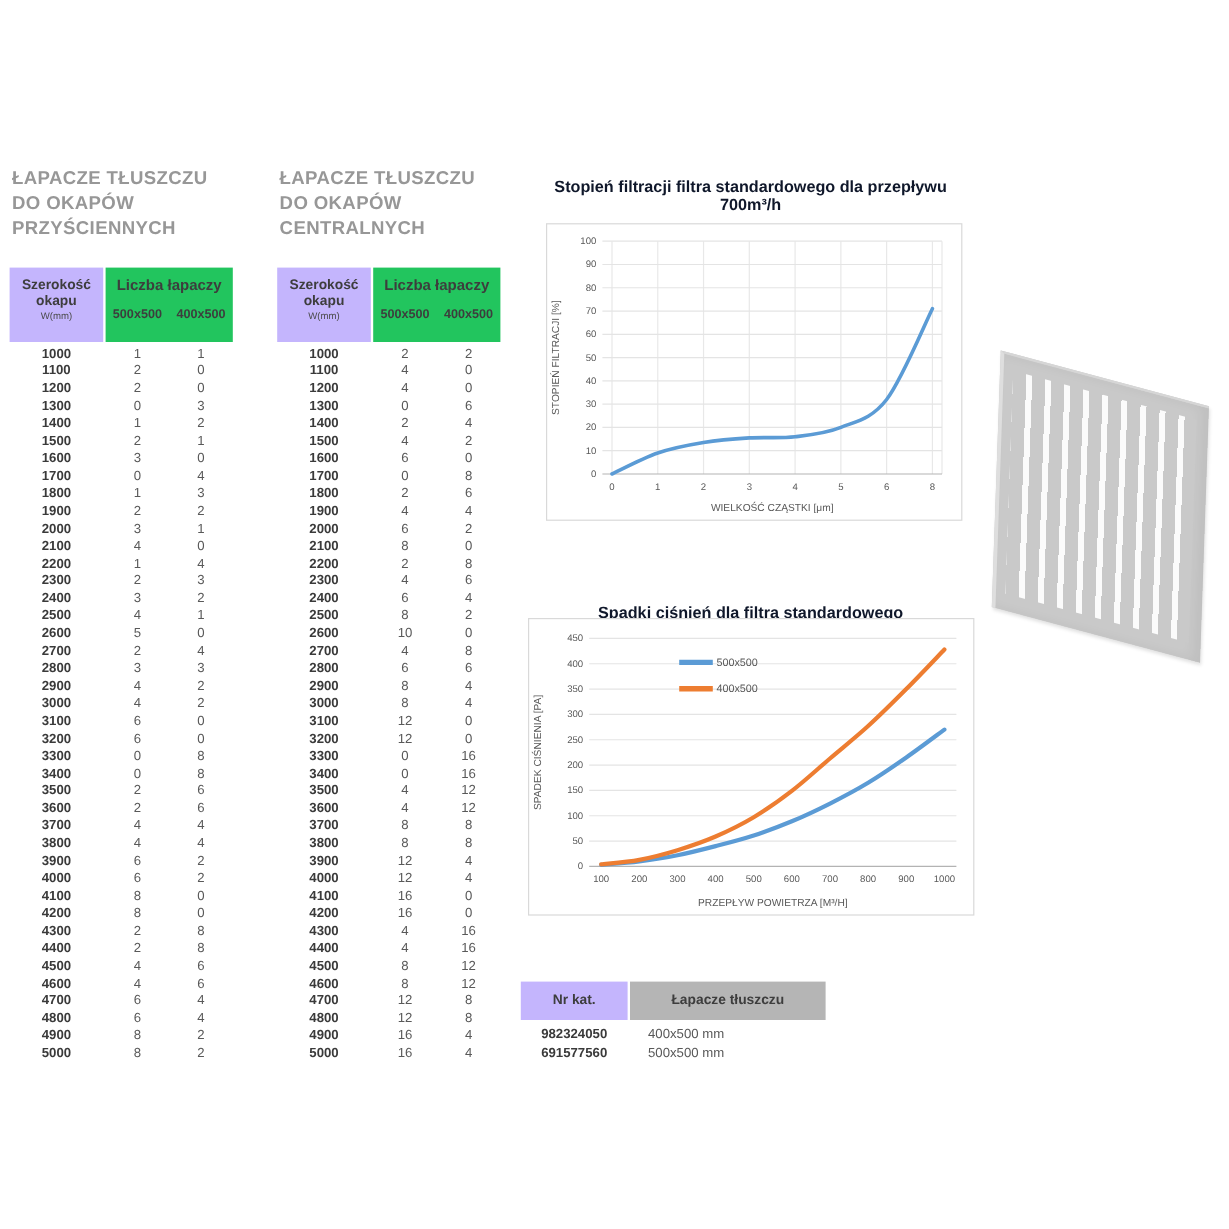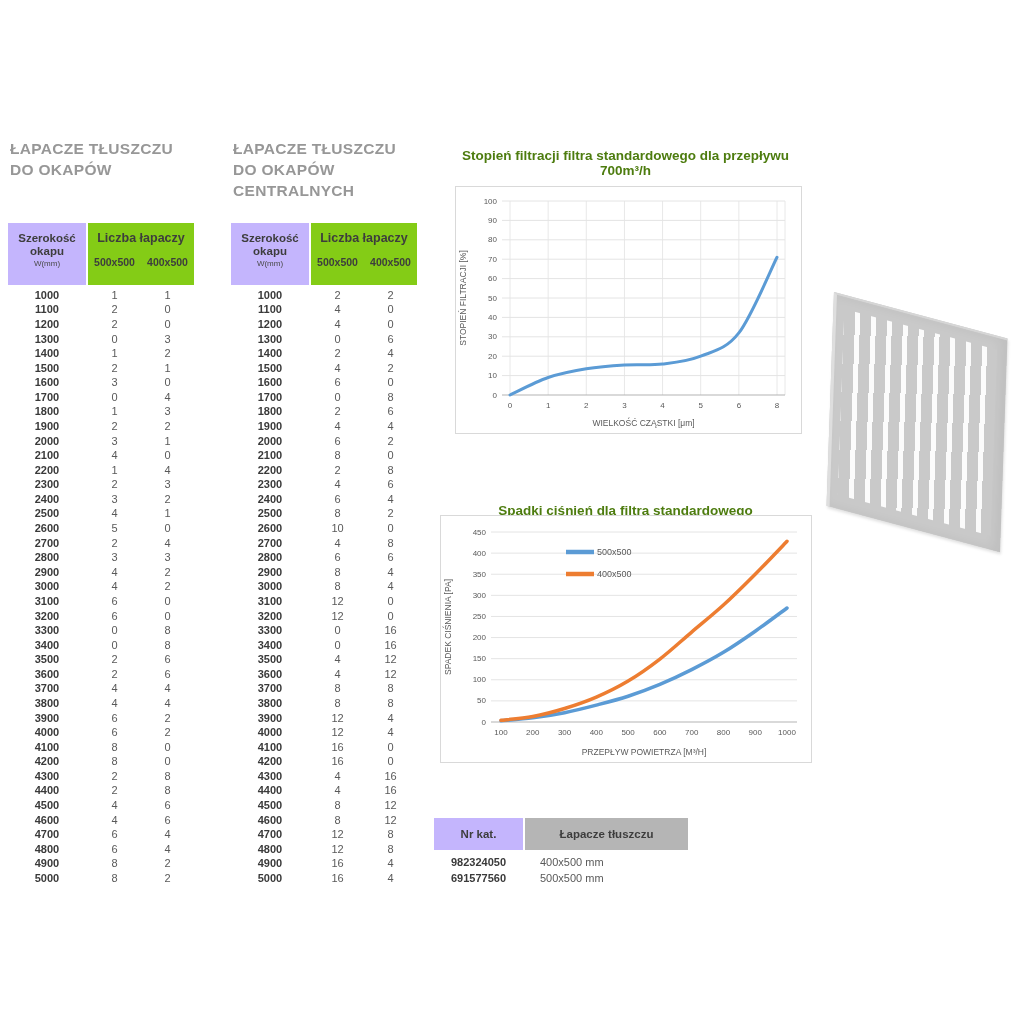--- a/index.html
+++ b/index.html
@@ -15,36 +15,36 @@
   .tbl-title span{display:block;}
   
   .hood-table{position:absolute;top:223px;width:186px;}
   .hd-col1{
     position:absolute;left:0;top:0;width:78px;height:62px;background:#c4b5fd;
     color:#3d3d3d;text-align:center;box-sizing:border-box;padding-top:9px;
   }
   .hd-c1a{font-size:11.5px;font-weight:bold;line-height:13px;}
   .hd-c1b{font-size:8px;color:#4a4a4a;margin-top:1px;}
   .hd-group{
-    position:absolute;left:80px;top:0;width:106px;height:62px;background:#84cc16;
+    position:absolute;left:80px;top:0;width:106px;height:62px;background:#22c55e;
     color:#3d3d3d;box-sizing:border-box;padding-top:8px;
   }
   .hd-ga{font-size:12.5px;font-weight:bold;text-align:center;}
   .hd-gb{display:flex;margin-top:11px;}
   .hd-gb span{width:53px;text-align:center;font-size:10.5px;font-weight:bold;}
   .rows{position:absolute;left:0;top:65px;}
   .t-row{display:flex;height:14.585px;align-items:center;}
   .t-row span{display:block;text-align:center;font-size:11px;line-height:11px;}
   .t-row span:nth-child(1){width:78px;font-weight:bold;color:#3a3a3a;}
   .t-row span:nth-child(2){width:53px;margin-left:2px;color:#595959;}
   .t-row span:nth-child(3){width:53px;color:#595959;}
   
   .chart-title{
     position:absolute;width:375px;text-align:center;
-    font-size:13.5px;font-weight:600;color:#4d7c0f;
+    font-size:13.5px;font-weight:600;color:#0f172a;
   }
   #c1t{left:438px;top:148px;}
   #c2t{left:438px;top:503px;}
   .chart-box{position:absolute;background:#ffffff;border:1px solid #d9d9d9;}
   #chart1{left:455px;top:186px;width:345px;height:246px;}
   #chart2{left:440px;top:515px;width:370px;height:246px;}
   svg text{font-family:"Liberation Sans", sans-serif;}
   
   .cat-table{position:absolute;left:434px;top:818px;width:254px;}
   .cat-h1{
@@ -73,20 +73,21 @@
   }
 </style>
 </head>
 <body>
 
 <div>
 
   <div class="tbl-title" style="left:10px;">
     <span>ŁAPACZE TŁUSZCZU</span>
     <span>DO OKAPÓW</span>
+    <span>PRZYŚCIENNYCH</span>
   </div>
   <div class="hood-table" style="left:8px;">
     <div class="hd-col1">
       <div class="hd-c1a">Szerokość okapu</div>
       <div class="hd-c1b">W(mm)</div>
     </div>
     <div class="hd-group">
       <div class="hd-ga">Liczba łapaczy</div>
       <div class="hd-gb">
         <span>500x500</span>

